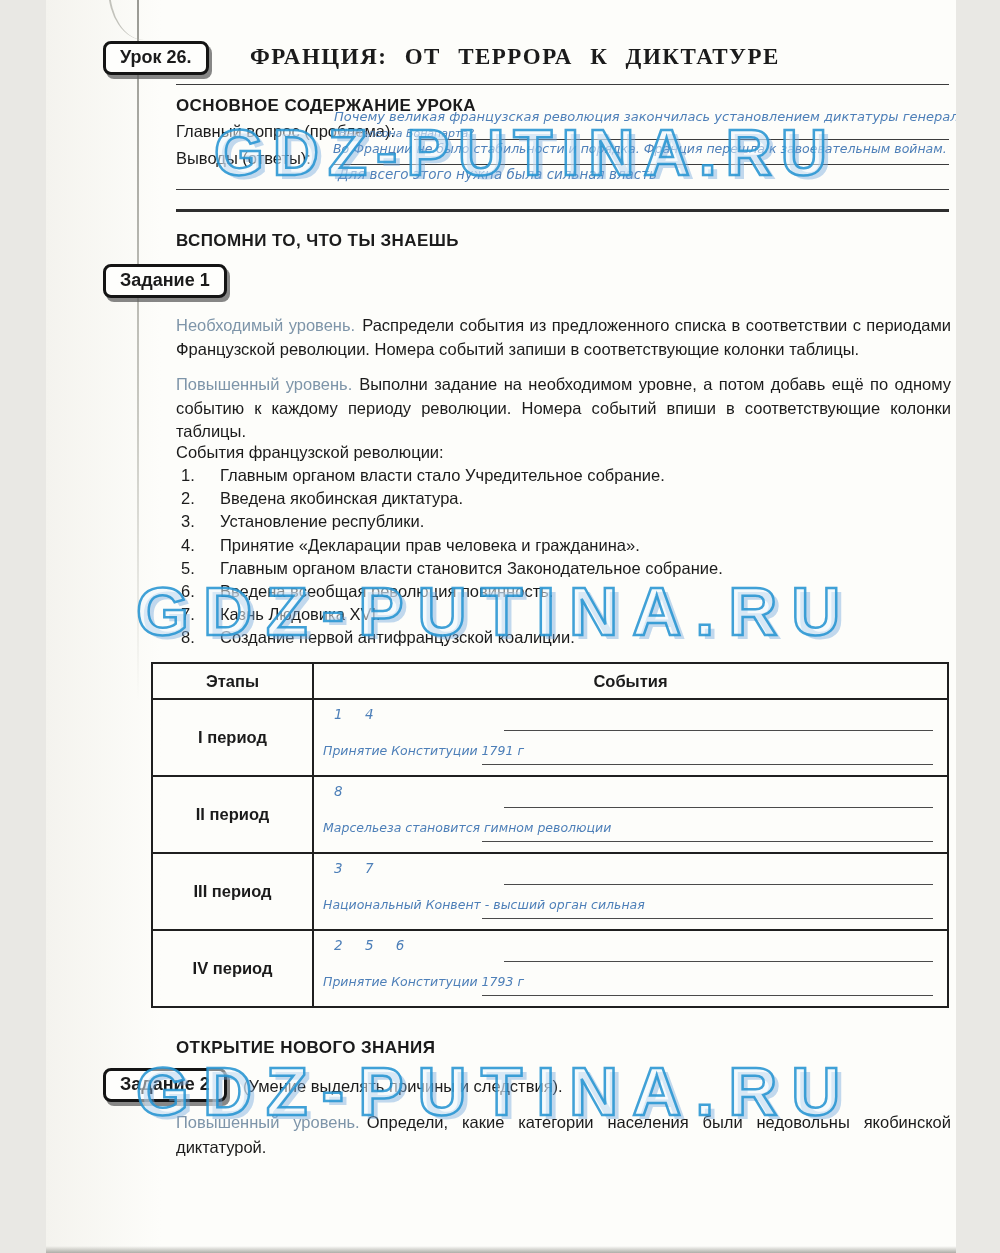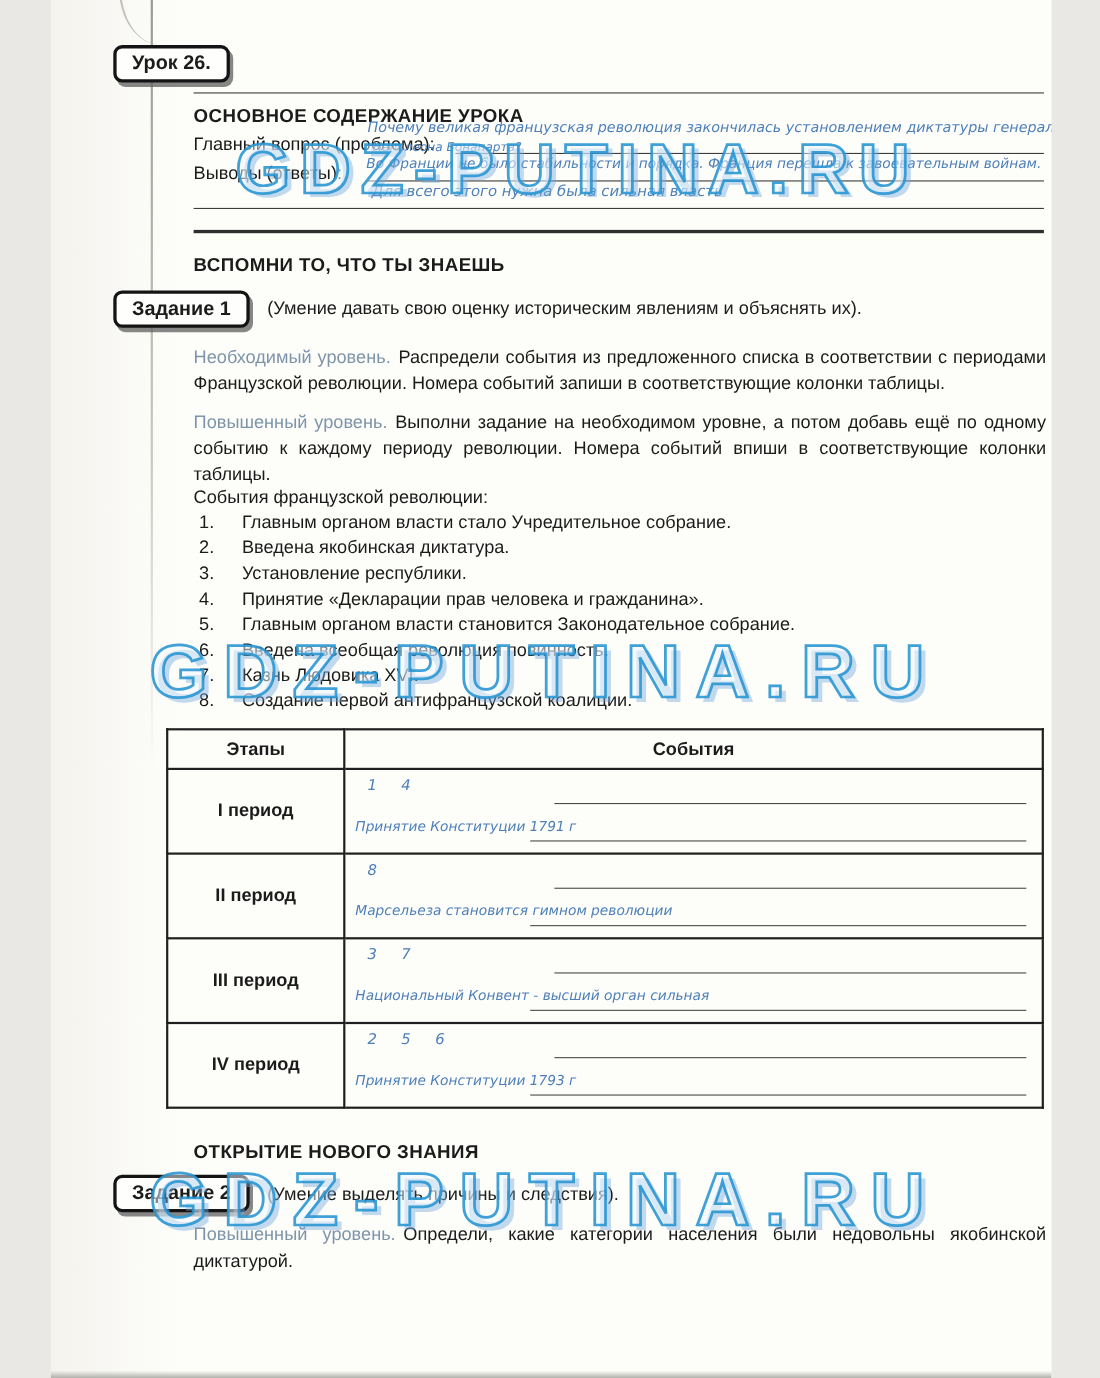--- a/index.html
+++ b/index.html
@@ -106,38 +106,38 @@
 </head>
 <body>
 
 <div class="page">
 
   <div class="crease"></div>
   <div class="corner-curl"></div>
   <div class="bottom-edge"></div>
 
   <div class="badge lesson-badge">Урок 26.</div>
+  <div class="page-title">ФРАНЦИЯ: ОТ ТЕРРОРА К ДИКТАТУРЕ</div>
   <div class="rule rule-top"></div>
 
   <div class="sec-heading h-summary">ОСНОВНОЕ СОДЕРЖАНИЕ УРОКА</div>
   <div class="label q-label">Главный вопрос (проблема):</div>
   <div class="label c-label">Выводы (ответы):</div>
   <div class="rule rule-q"></div>
   <div class="rule rule-c1"></div>
   <div class="rule rule-c2"></div>
   <div class="hw hw-abs hw-q1">Почему великая французская революция закончилась установлением диктатуры генерала</div>
   <div class="hw hw-abs hw-q2">Наполеона Бонапарта?</div>
   <div class="hw hw-abs hw-a1">Во Франции не было стабильности и порядка. Франция перешла к завоевательным войнам.</div>
   <div class="hw hw-abs hw-a2">Для всего этого нужна была сильная власть</div>
   <div class="watermark wm1">GDZ-PUTINA.RU</div>
   <div class="rule rule-section"></div>
 
   <div class="sec-heading h-recall">ВСПОМНИ ТО, ЧТО ТЫ ЗНАЕШЬ</div>
   <div class="badge task1-badge">Задание 1</div>
-  <div class="skill skill1">(Умение давать свою оценку историческим явлениям и объяснять их).</div>
 
   <p class="para para1">
     <span class="level-label">Необходимый уровень.</span><span>Распредели события из предложенного списка в соответствии с периодами Французской революции. Номера событий запиши в соответствующие колонки таблицы.</span>
   </p>
   <p class="para para2">
     <span class="level-label">Повышенный уровень.</span><span>Выполни задание на необходимом уровне, а потом добавь ещё по одному событию к каждому периоду революции. Номера событий впиши в соответствующие колонки таблицы.</span>
   </p>
 
   <div class="events-head">События французской революции:</div>
   <div class="events-list">

